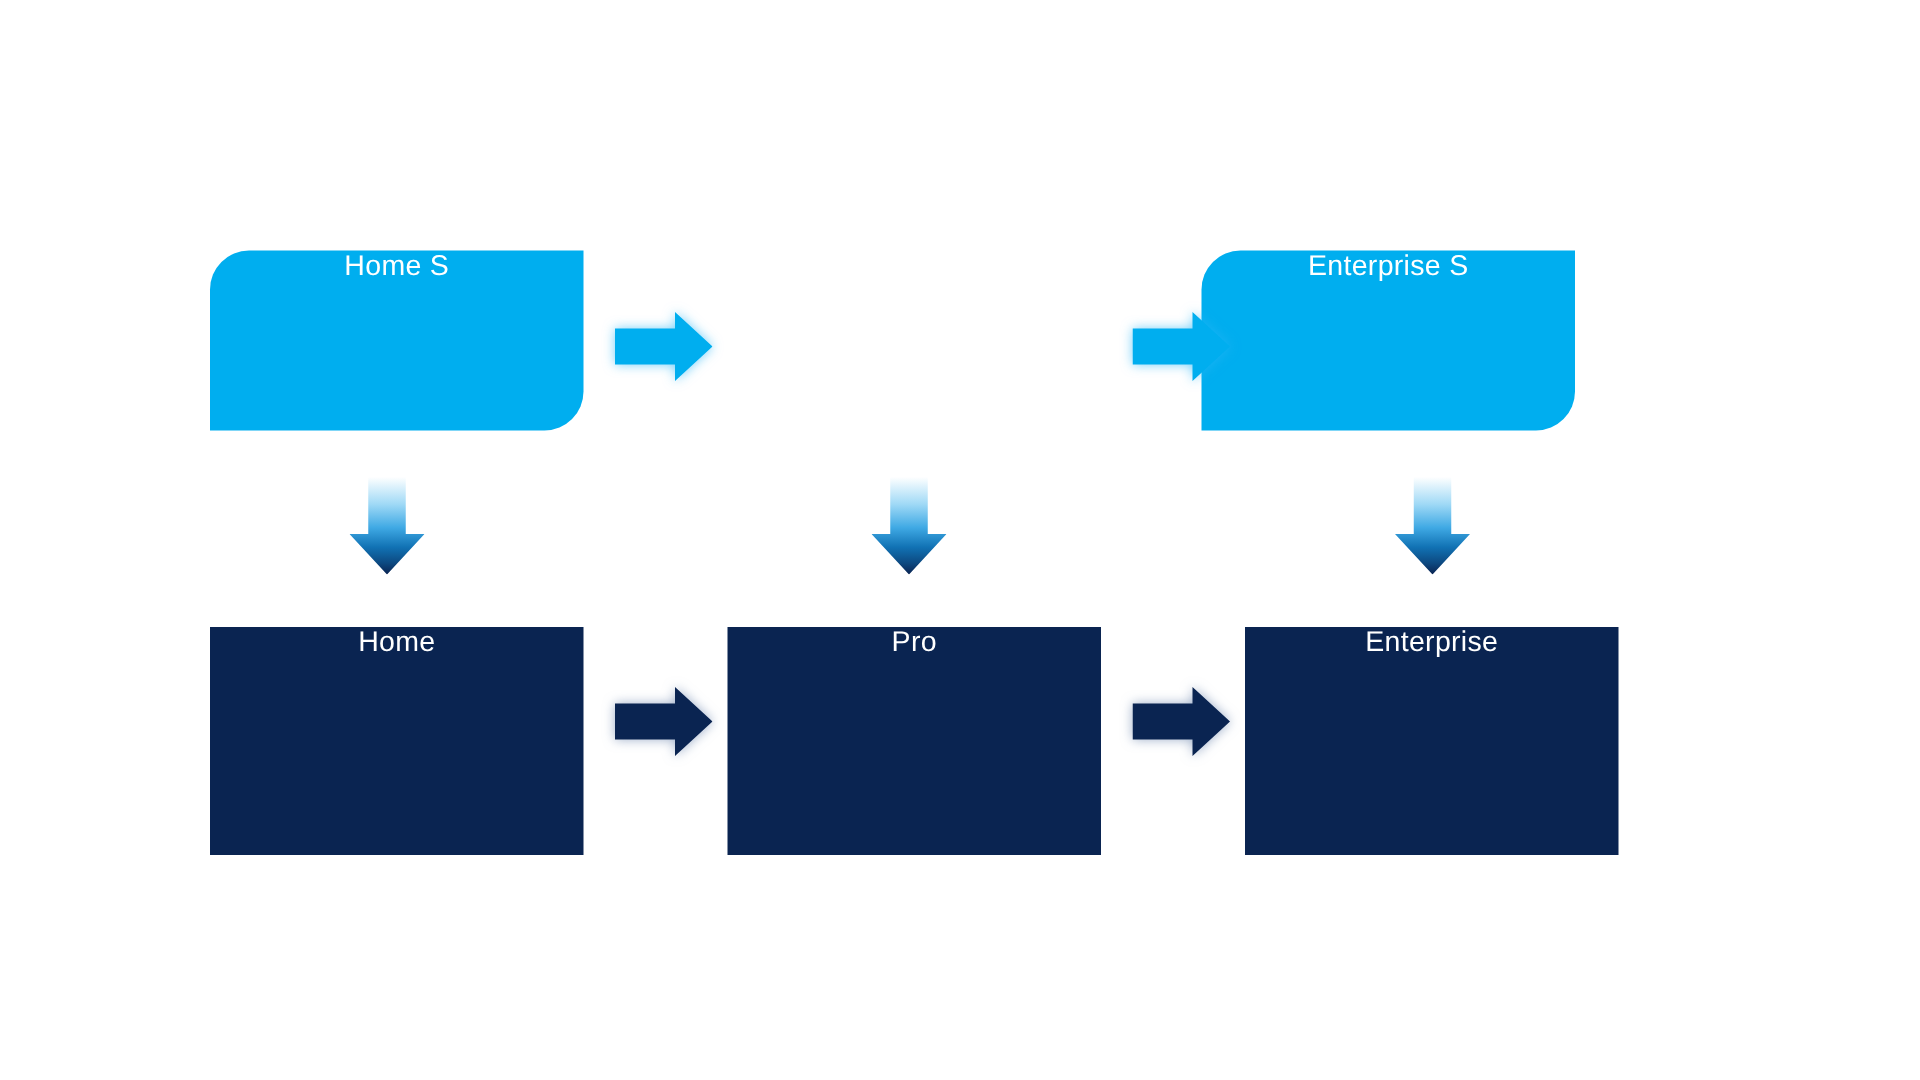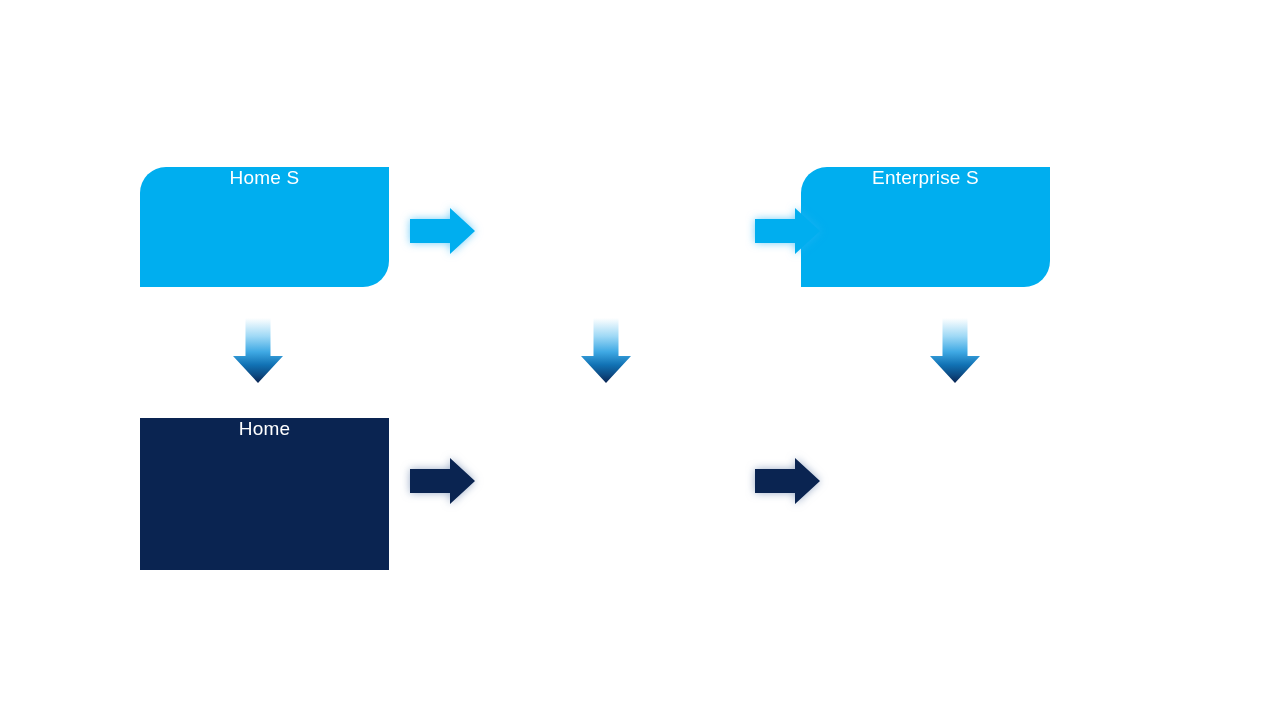--- a/index.html
+++ b/index.html
@@ -93,20 +93,26 @@
   <svg class="down-arrow" style="left:581px" viewBox="0 0 50 65">
     <polygon points="12.5,0 37.5,0 37.5,38 50,38 25,65 0,38 12.5,38"></polygon>
   </svg>
   <svg class="down-arrow" style="left:930px" viewBox="0 0 50 65">
     <polygon points="12.5,0 37.5,0 37.5,38 50,38 25,65 0,38 12.5,38"></polygon>
   </svg>
 
   <div class="box bottom" style="left:140px">
     <span>Home</span>
   </div>
+  <div class="box bottom" style="left:485px">
+    <span>Pro</span>
+  </div>
+  <div class="box bottom" style="left:830px">
+    <span>Enterprise</span>
+  </div>
 
   <svg class="right-arrow dark" style="left:410px; top:458px" viewBox="0 0 65 46">
     <polygon points="0,11 40,11 40,0 65,23 40,46 40,35 0,35"></polygon>
   </svg>
   <svg class="right-arrow dark" style="left:755px; top:458px" viewBox="0 0 65 46">
     <polygon points="0,11 40,11 40,0 65,23 40,46 40,35 0,35"></polygon>
   </svg>
 
 </div>
 

